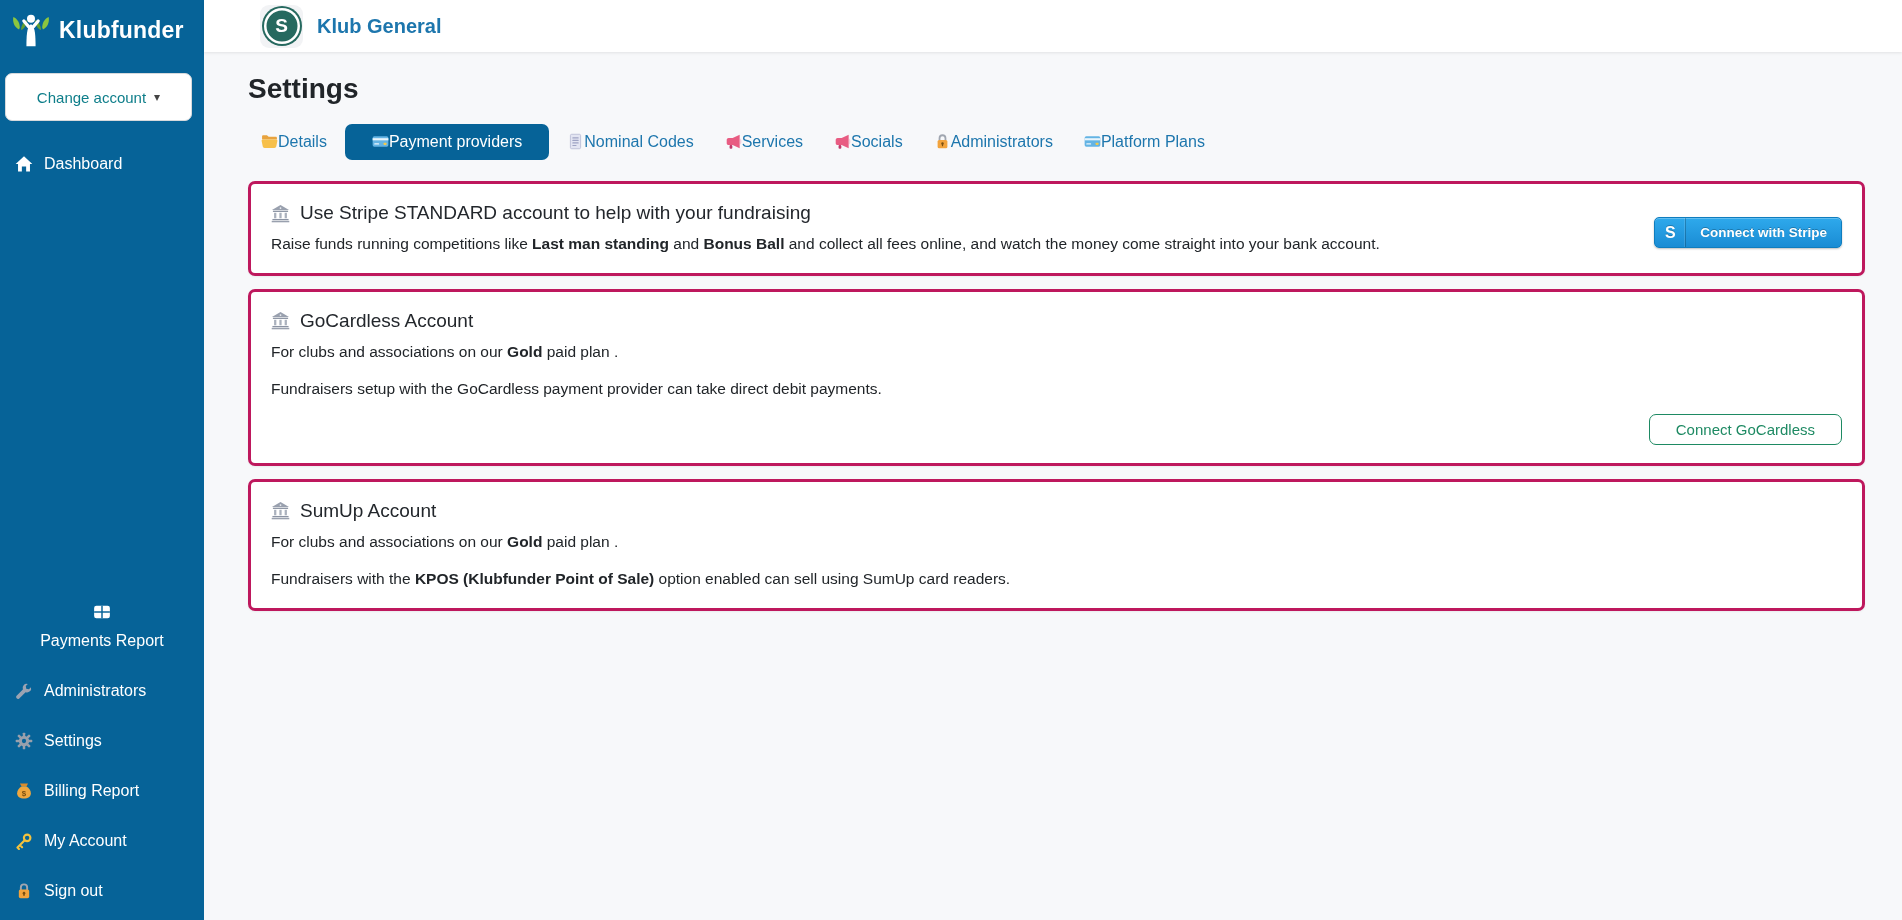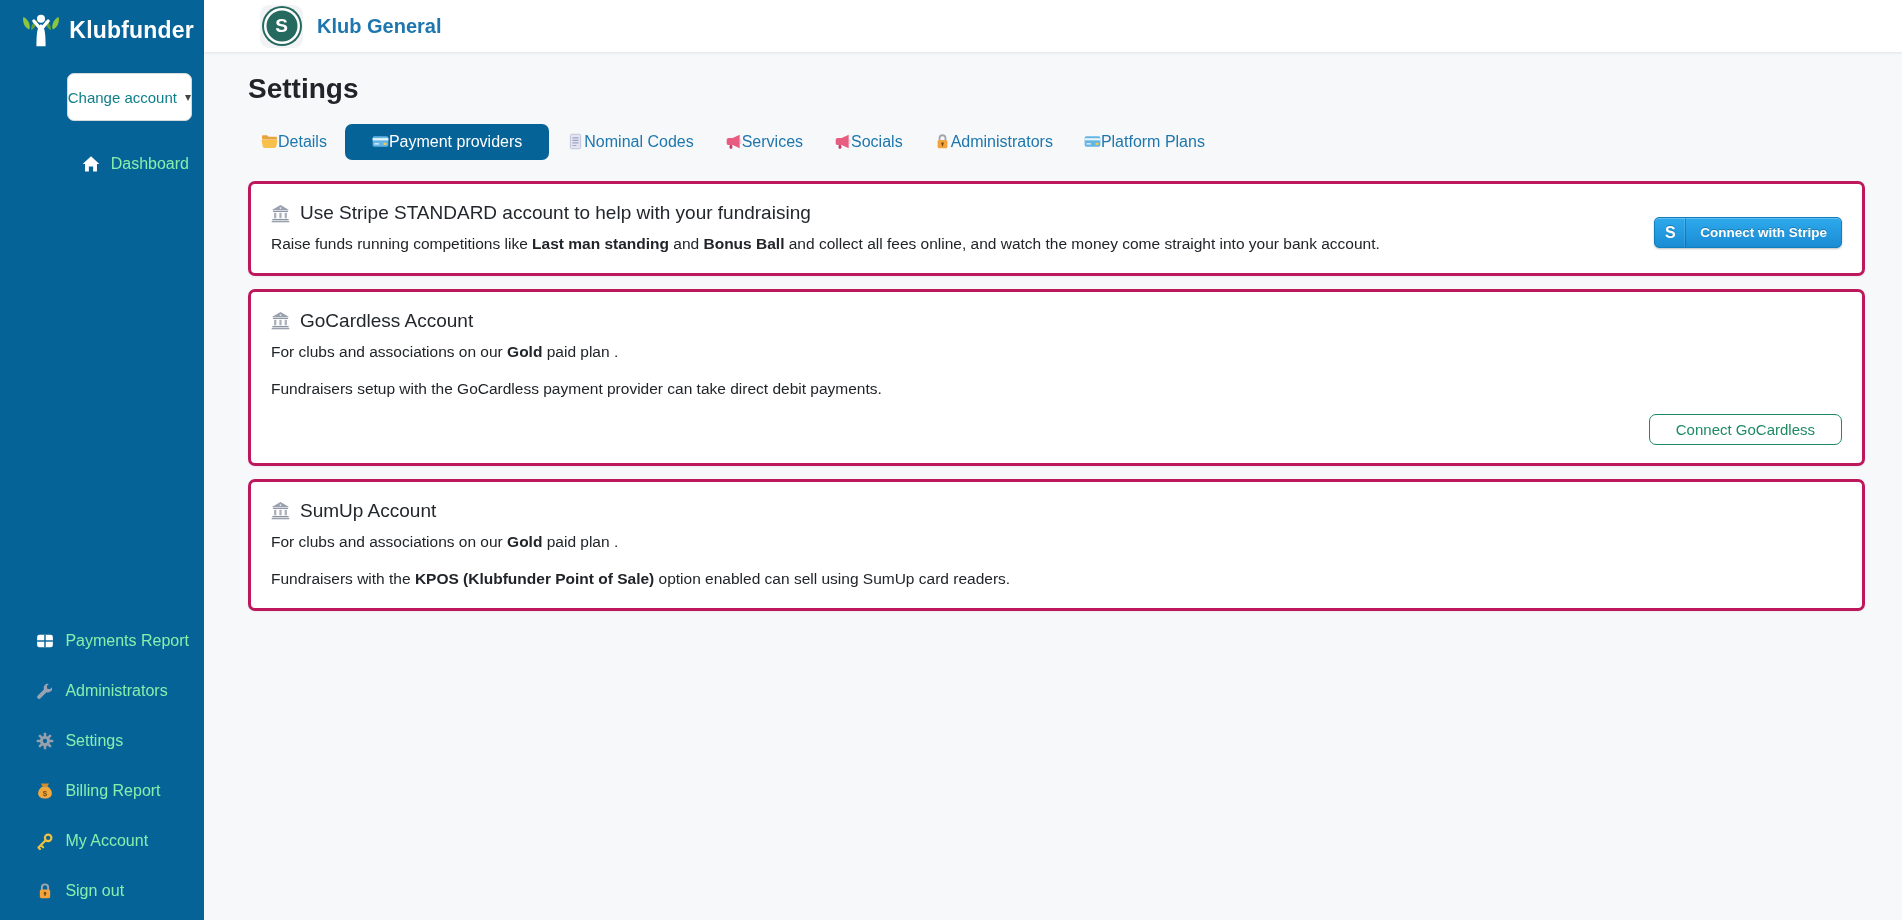--- a/index.html
+++ b/index.html
@@ -12,43 +12,42 @@
   }
   .app { display: flex; width: 1902px; height: 920px; }
 
   
   .sidebar {
     width: 204px; flex-shrink: 0;
     background: var(--sidebar-bg, #066398);
     color: #fff;
     display: flex; flex-direction: column;
     padding: 12px 0 8px;
-    align-items: flex-end;
   }
   .brand-row { display: flex; align-items: center; gap: 7px; padding: 0 10px; }
   .brand-icon svg { width: 42px; height: 36px; display: block; }
   .brand-text { font-size: 23px; font-weight: 700; letter-spacing: .2px; }
   .change-account {
     margin: 25px 12px 0 5px; height: 48px;
     background: #fff; border: 1px solid #d6d9dc; border-radius: 7px;
     color: var(--teal, #0e7e8a); font-size: 15px; font-family: inherit;
     display: flex; align-items: center; justify-content: center; gap: 8px;
     cursor: pointer;
   }
   .caret { color: #444; font-size: 12px; line-height: 1; }
   .side-item {
     display: flex; align-items: center; gap: 11px;
-    padding: 8px 15px; font-size: 16px; color: #86efac; cursor: pointer;
+    padding: 8px 15px; font-size: 16px; color: #ffffff; cursor: pointer;
     white-space: nowrap;
   }
   .side-item .icon svg { width: 18px; height: 18px; display: block; }
   .dashboard-item { margin-top: 26px; }
   .side-bottom { margin-top: auto; display: flex; flex-direction: column; padding-bottom: 4px; }
   .side-bottom .side-item { margin-top: 16px; }
-  .side-bottom .side-item:first-child { margin-top: 16px; }
+  .side-bottom .side-item:first-child { margin-top: 16px; flex-direction: column; }
 
   
   .main { flex: 1; min-width: 0; display: flex; flex-direction: column; }
   .topbar {
     height: 52px; background: #fff; flex-shrink: 0;
     display: flex; align-items: center; gap: 14px;
     padding-left: 56px;
     box-shadow: 0 1px 3px rgba(0,0,0,.09);
     position: relative; z-index: 2;
   }

